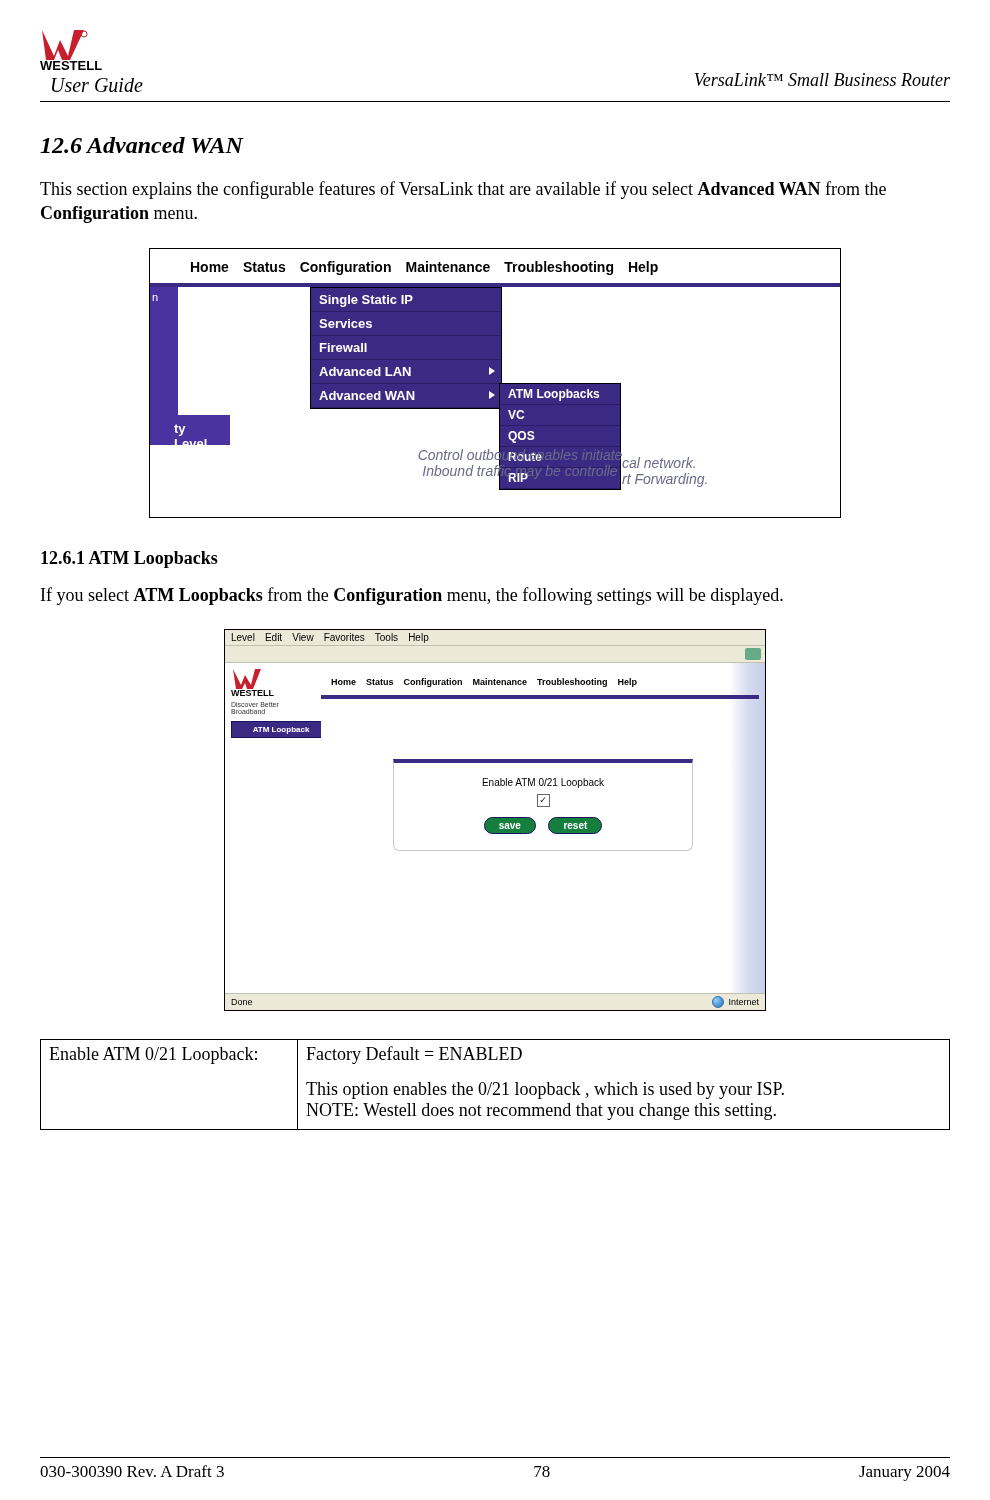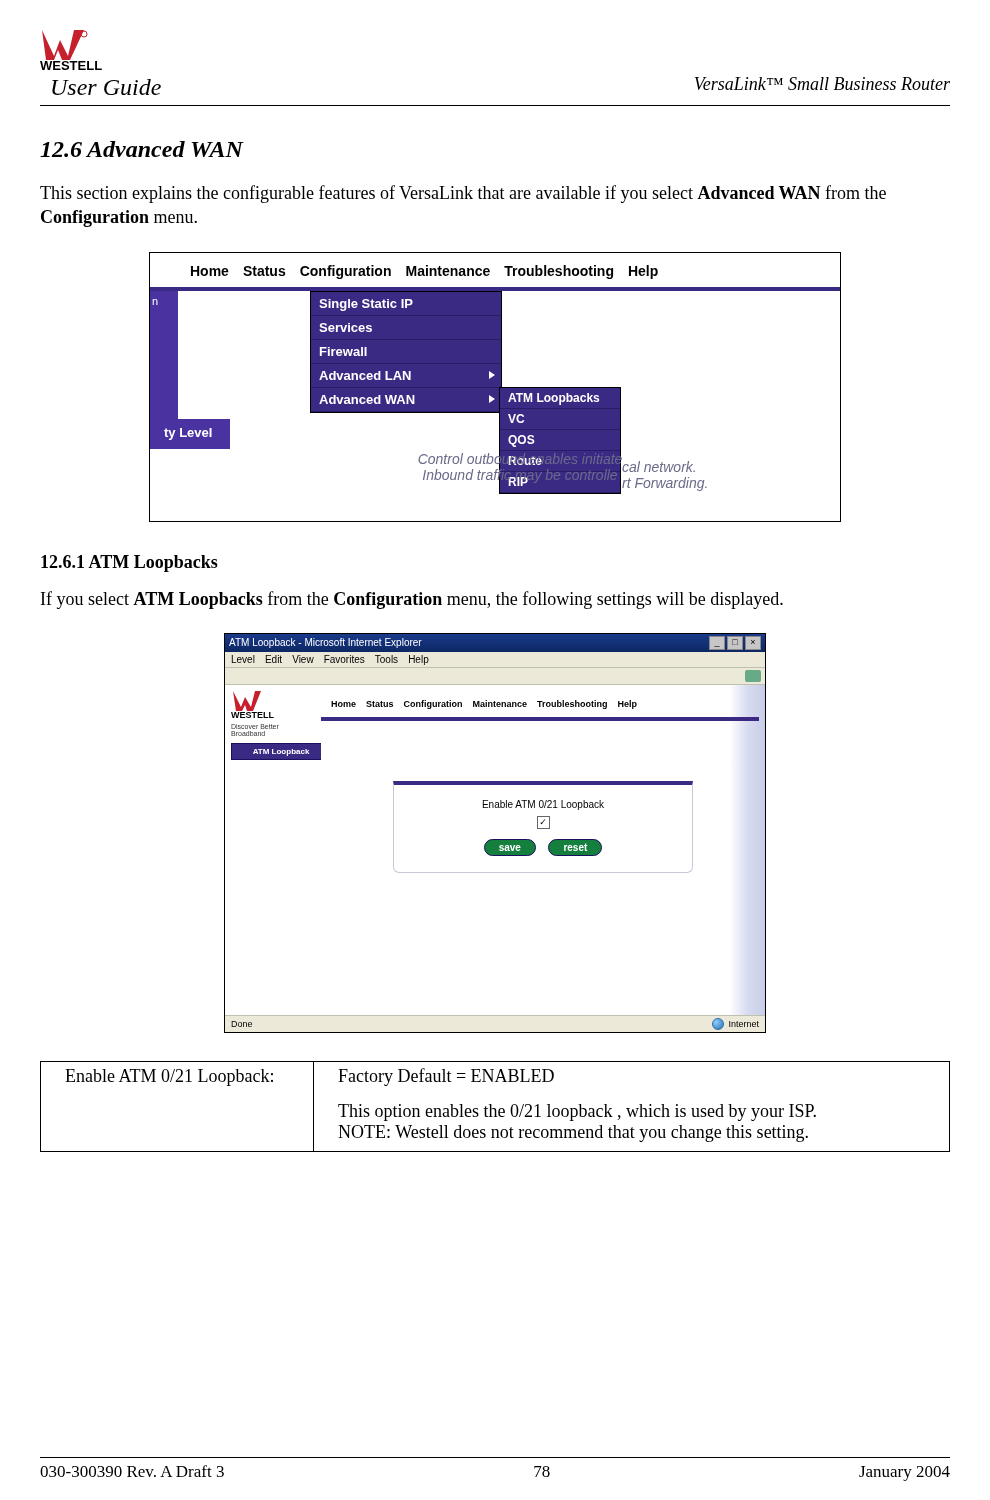--- a/index.html
+++ b/index.html
@@ -24,21 +24,21 @@
     padding-bottom: 4px;
   }
   .logo-block {
     display: flex;
     flex-direction: column;
     align-items: flex-start;
   }
   .logo-svg { width: 90px; height: 42px; }
   .user-guide {
     font-style: italic;
-    font-size: 24px;
+    font-size: 20px;
     margin-left: 10px;
     margin-top: 2px;
   }
   .product-title {
     font-style: italic;
     font-size: 18px;
     padding-bottom: 6px;
   }
   .section-h2 {
     font-size: 24px;
@@ -86,21 +86,21 @@
     padding: 4px 2px;
     box-sizing: border-box;
   }
   .shot1 .leftslice .tylabel {
     position: absolute;
     left: 0; top: 128px;
     width: 80px; height: 30px;
     background: #4a33a0;
     color: #fff;
     font: bold 13px Arial, sans-serif;
-    padding: 6px 14px;
+    padding: 6px 24px;
     box-sizing: border-box;
   }
   .shot1 .menu {
     position: absolute;
     left: 160px; top: 0;
     width: 190px;
     background: #3b2a84;
     border: 1px solid #000;
   }
   .shot1 .menu .mi {
@@ -276,21 +276,21 @@
 
   table.opts {
     width: 100%;
     border-collapse: collapse;
     margin-top: 6px;
     font-size: 18px;
   }
   table.opts td {
     border: 1px solid #000;
     vertical-align: top;
-    padding: 4px 8px 8px 24px;
+    padding: 4px 8px 8px 8px;
   }
   table.opts td.k { width: 240px; }
 
   .footer {
     position: absolute;
     left: 40px; right: 40px; bottom: 18px;
     border-top: 1px solid #000;
     display: flex;
     justify-content: space-between;
     font-size: 17px;
@@ -362,28 +362,20 @@
     </div>
   </div>
 
   <div class="section-h3">12.6.1   ATM Loopbacks</div>
 
   <p class="body-text">
     <span>If you select </span><b>ATM Loopbacks</b><span> from the </span><b>Configuration</b><span> menu, the following settings will be displayed.</span>
   </p>
 
   <div class="shot2">
-    <div class="titlebar">
-      <span>ATM Loopback - Microsoft Internet Explorer</span>
-      <div class="winbtns">
-        <div class="winbtn">_</div>
-        <div class="winbtn">□</div>
-        <div class="winbtn">×</div>
-      </div>
-    </div>
     <div class="menubar">
       <span>Level</span>
       <span>Edit</span>
       <span>View</span>
       <span>Favorites</span>
       <span>Tools</span>
       <span>Help</span>
     </div>
     <div class="addrspace">
       <div class="gobtn"></div>

